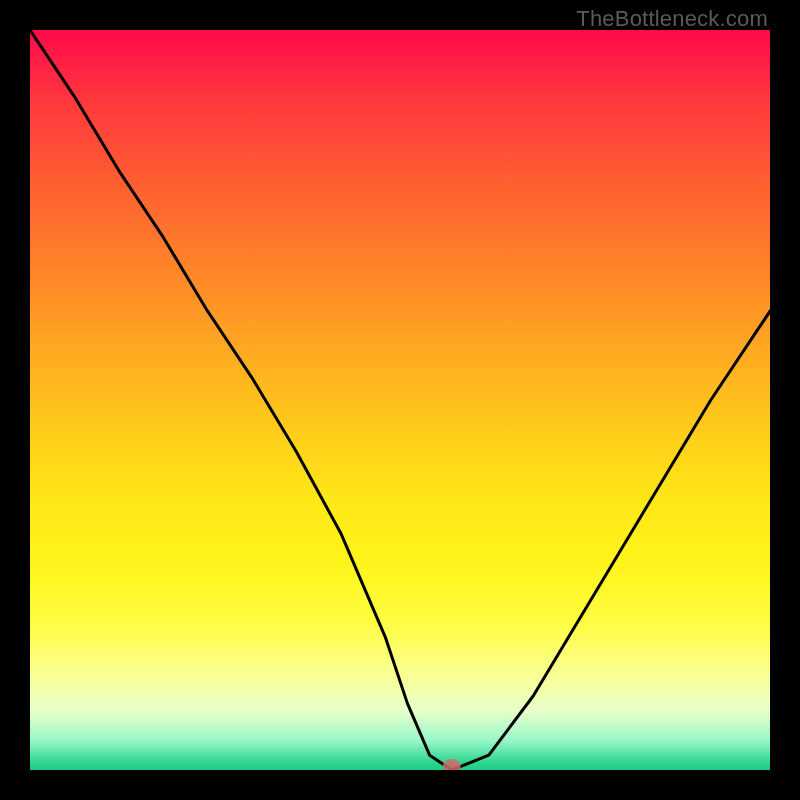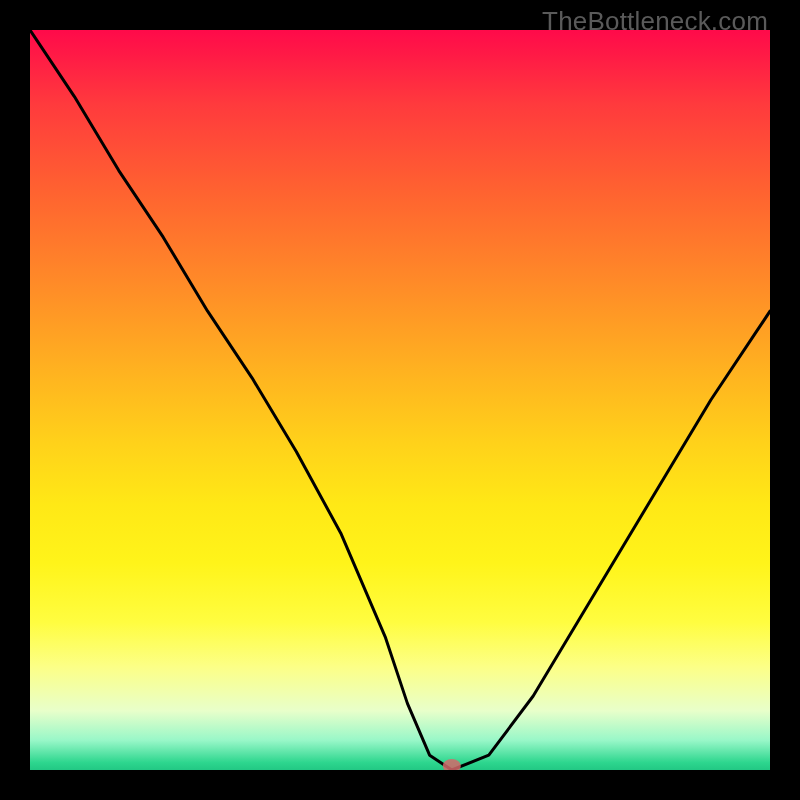--- a/index.html
+++ b/index.html
@@ -39,21 +39,21 @@
       #98f7c8 96%,
       #2dd68e 99%,
       #22c884 100%
     );
   }
   .watermark {
     position: absolute;
     top: 6px;
     right: 32px;
     font-family: Arial, Helvetica, sans-serif;
-    font-size: 26px;
+    font-size: 22px;
     color: #5a5a5a;
     letter-spacing: 0.2px;
     user-select: none;
   }
   svg.lines {
     position: absolute;
     left: 0;
     top: 0;
     width: 100%;
     height: 100%;

